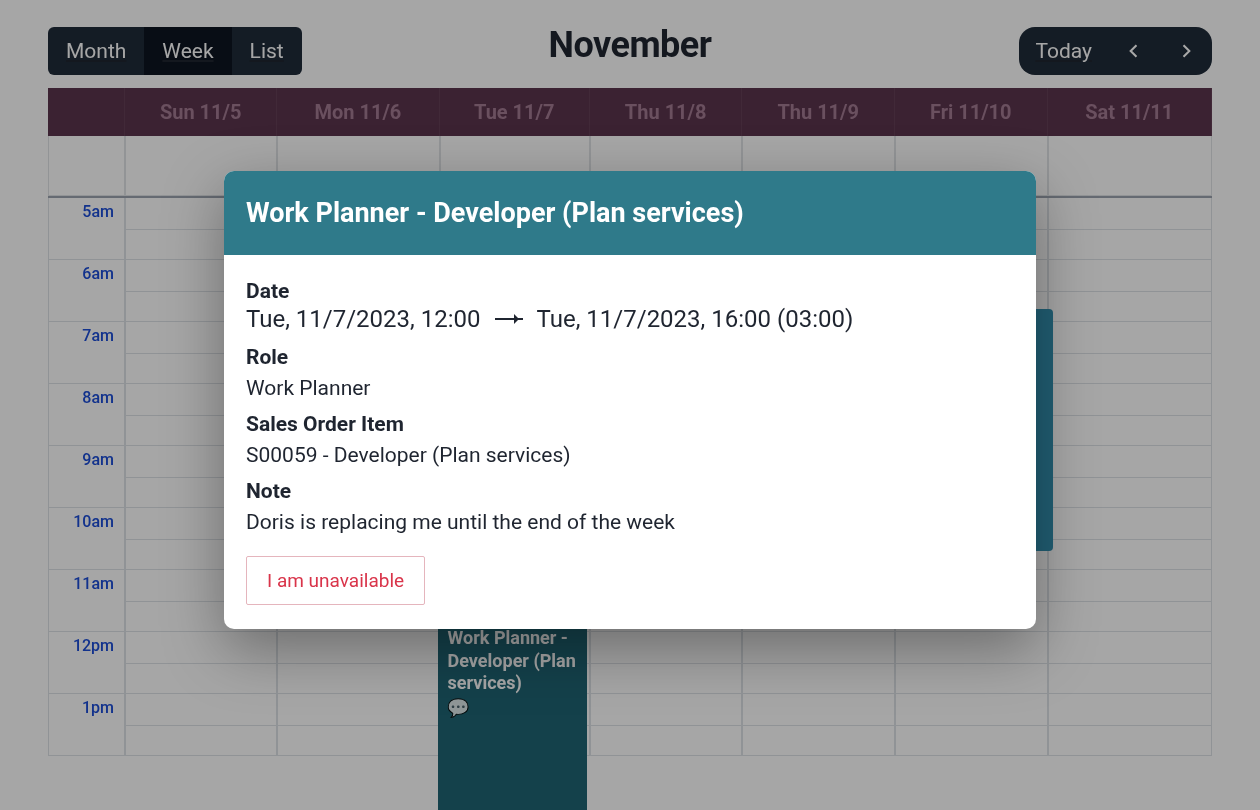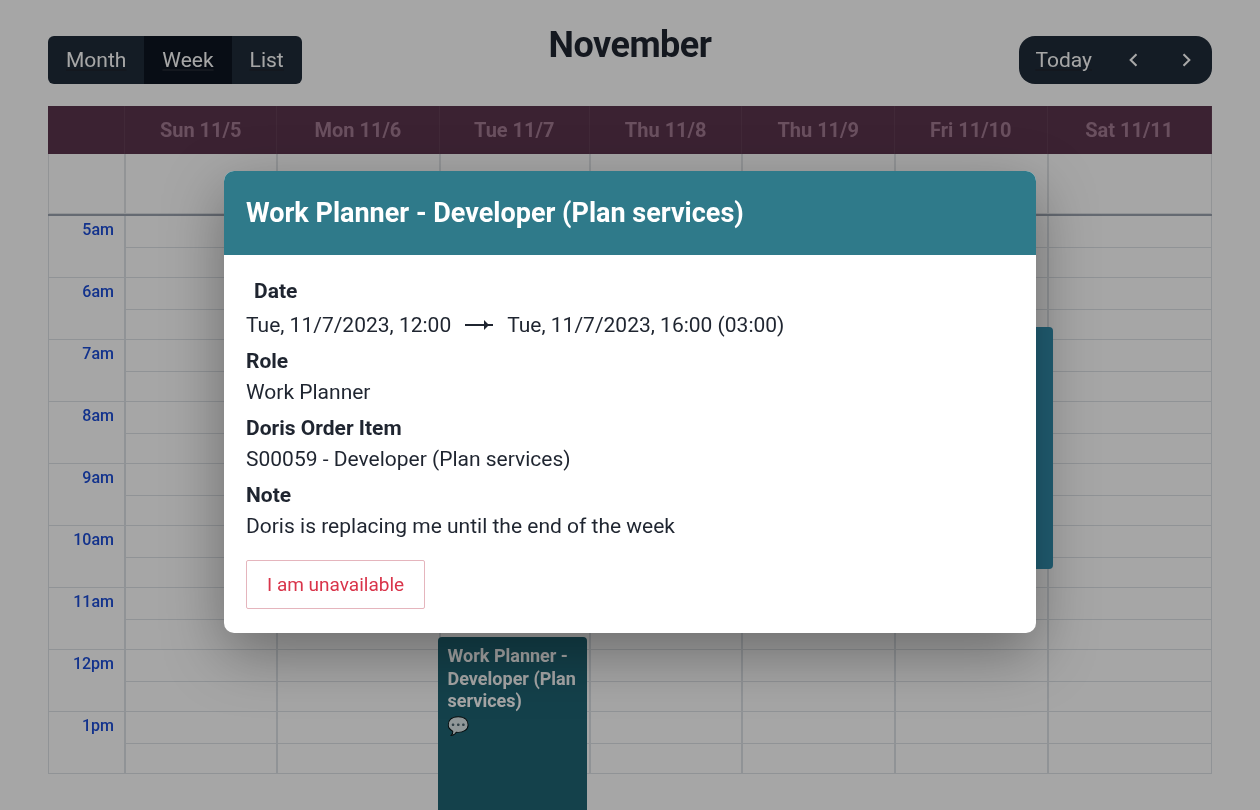--- a/index.html
+++ b/index.html
@@ -20,21 +20,21 @@
   body{
     margin:0;
     font-family:-apple-system,BlinkMacSystemFont,"Segoe UI",Roboto,Helvetica,Arial,sans-serif;
     color:var(--text);
     background:#fff;
     width:1260px;height:810px;overflow:hidden;position:relative;
   }
   
   .toolbar{
     display:flex;align-items:center;justify-content:space-between;
-    padding:14px 48px 0 48px;height:106px;text-decoration:underline;
+    padding:14px 48px 0 48px;height:88px;text-decoration:underline;
   }
   .seg{
     display:inline-flex;background:var(--dark);border-radius:6px;overflow:hidden;
   }
   .seg button{
     background:transparent;border:0;color:#fff;font-size:21px;
     padding:12px 18px;cursor:pointer;font-family:inherit;
   }
   .seg button.active{background:var(--dark-active);}
   .title{
@@ -87,23 +87,23 @@
   }
   .modal{
     position:absolute;left:224px;top:171px;width:812px;background:#fff;border-radius:10px;
     box-shadow:0 20px 60px rgba(0,0,0,.35);overflow:hidden;
   }
   .modal-head{
     background:var(--teal);color:#fff;padding:26px 22px;font-size:27px;font-weight:700;
   }
   .modal-body{padding:24px 22px 10px;}
   .field-label{font-weight:700;font-size:21px;margin-top:12px;}
-  .field-label:first-child{margin-top:0;margin-left:8px;}
+  .field-label:first-child{margin-top:0;}
   .field-value{font-size:21px;margin-top:7px;color:#1f2530;}
-  .date-row{display:flex;align-items:center;gap:14px;font-size:21px;margin-top:10px;}
+  .date-row{display:flex;align-items:center;gap:14px;font-size:24px;margin-top:2px;}
   .arrow{width:28px;height:2px;background:#1f2530;position:relative;display:inline-block;}
   .arrow::after{
     content:"";position:absolute;right:-1px;top:-4px;border:5px solid transparent;border-left-color:#1f2530;
   }
   .modal-actions{padding:12px 22px 24px;}
   .btn-danger-outline{
     background:#fff;color:var(--danger);border:1px solid #e5b5bd;border-radius:2px;
     padding:12px 20px;font-size:19px;cursor:pointer;font-family:inherit;
   }
 
@@ -276,21 +276,21 @@
     <div class="field-label">Date</div>
     <div class="date-row">
       <span>Tue, 11/7/2023, 12:00</span>
       <span class="arrow"></span>
       <span>Tue, 11/7/2023, 16:00 (03:00)</span>
     </div>
 
     <div class="field-label">Role</div>
     <div class="field-value">Work Planner</div>
 
-    <div class="field-label">Doris Order Item</div>
+    <div class="field-label">Sales Order Item</div>
     <div class="field-value">S00059 - Developer (Plan services)</div>
 
     <div class="field-label">Note</div>
     <div class="field-value">Doris is replacing me until the end of the week</div>
   </div>
   <div class="modal-actions">
     <button class="btn-danger-outline">I am unavailable</button>
   </div>
 </div>
 

